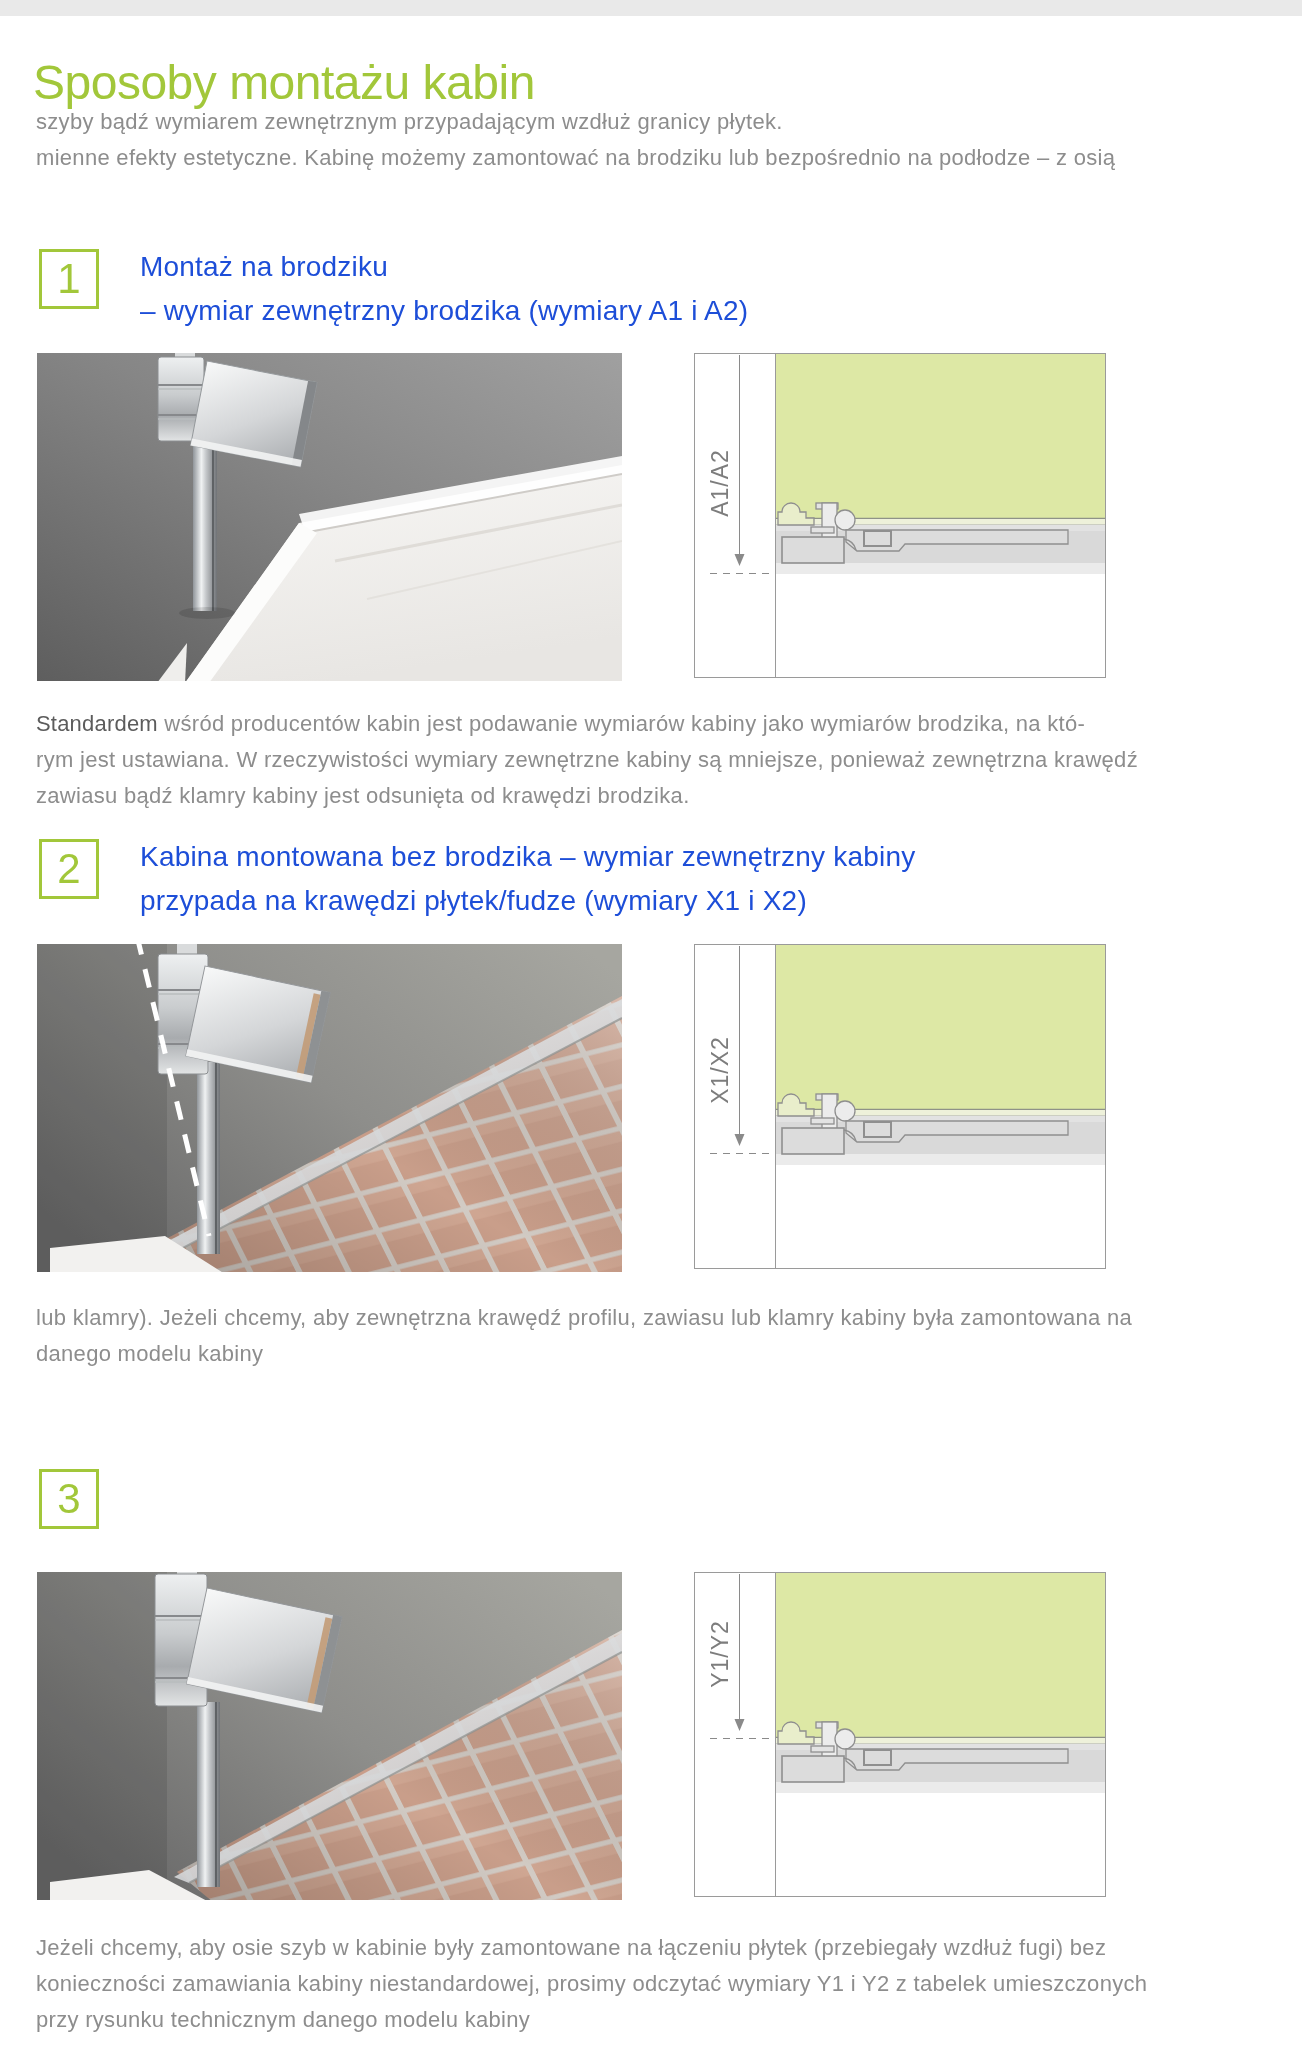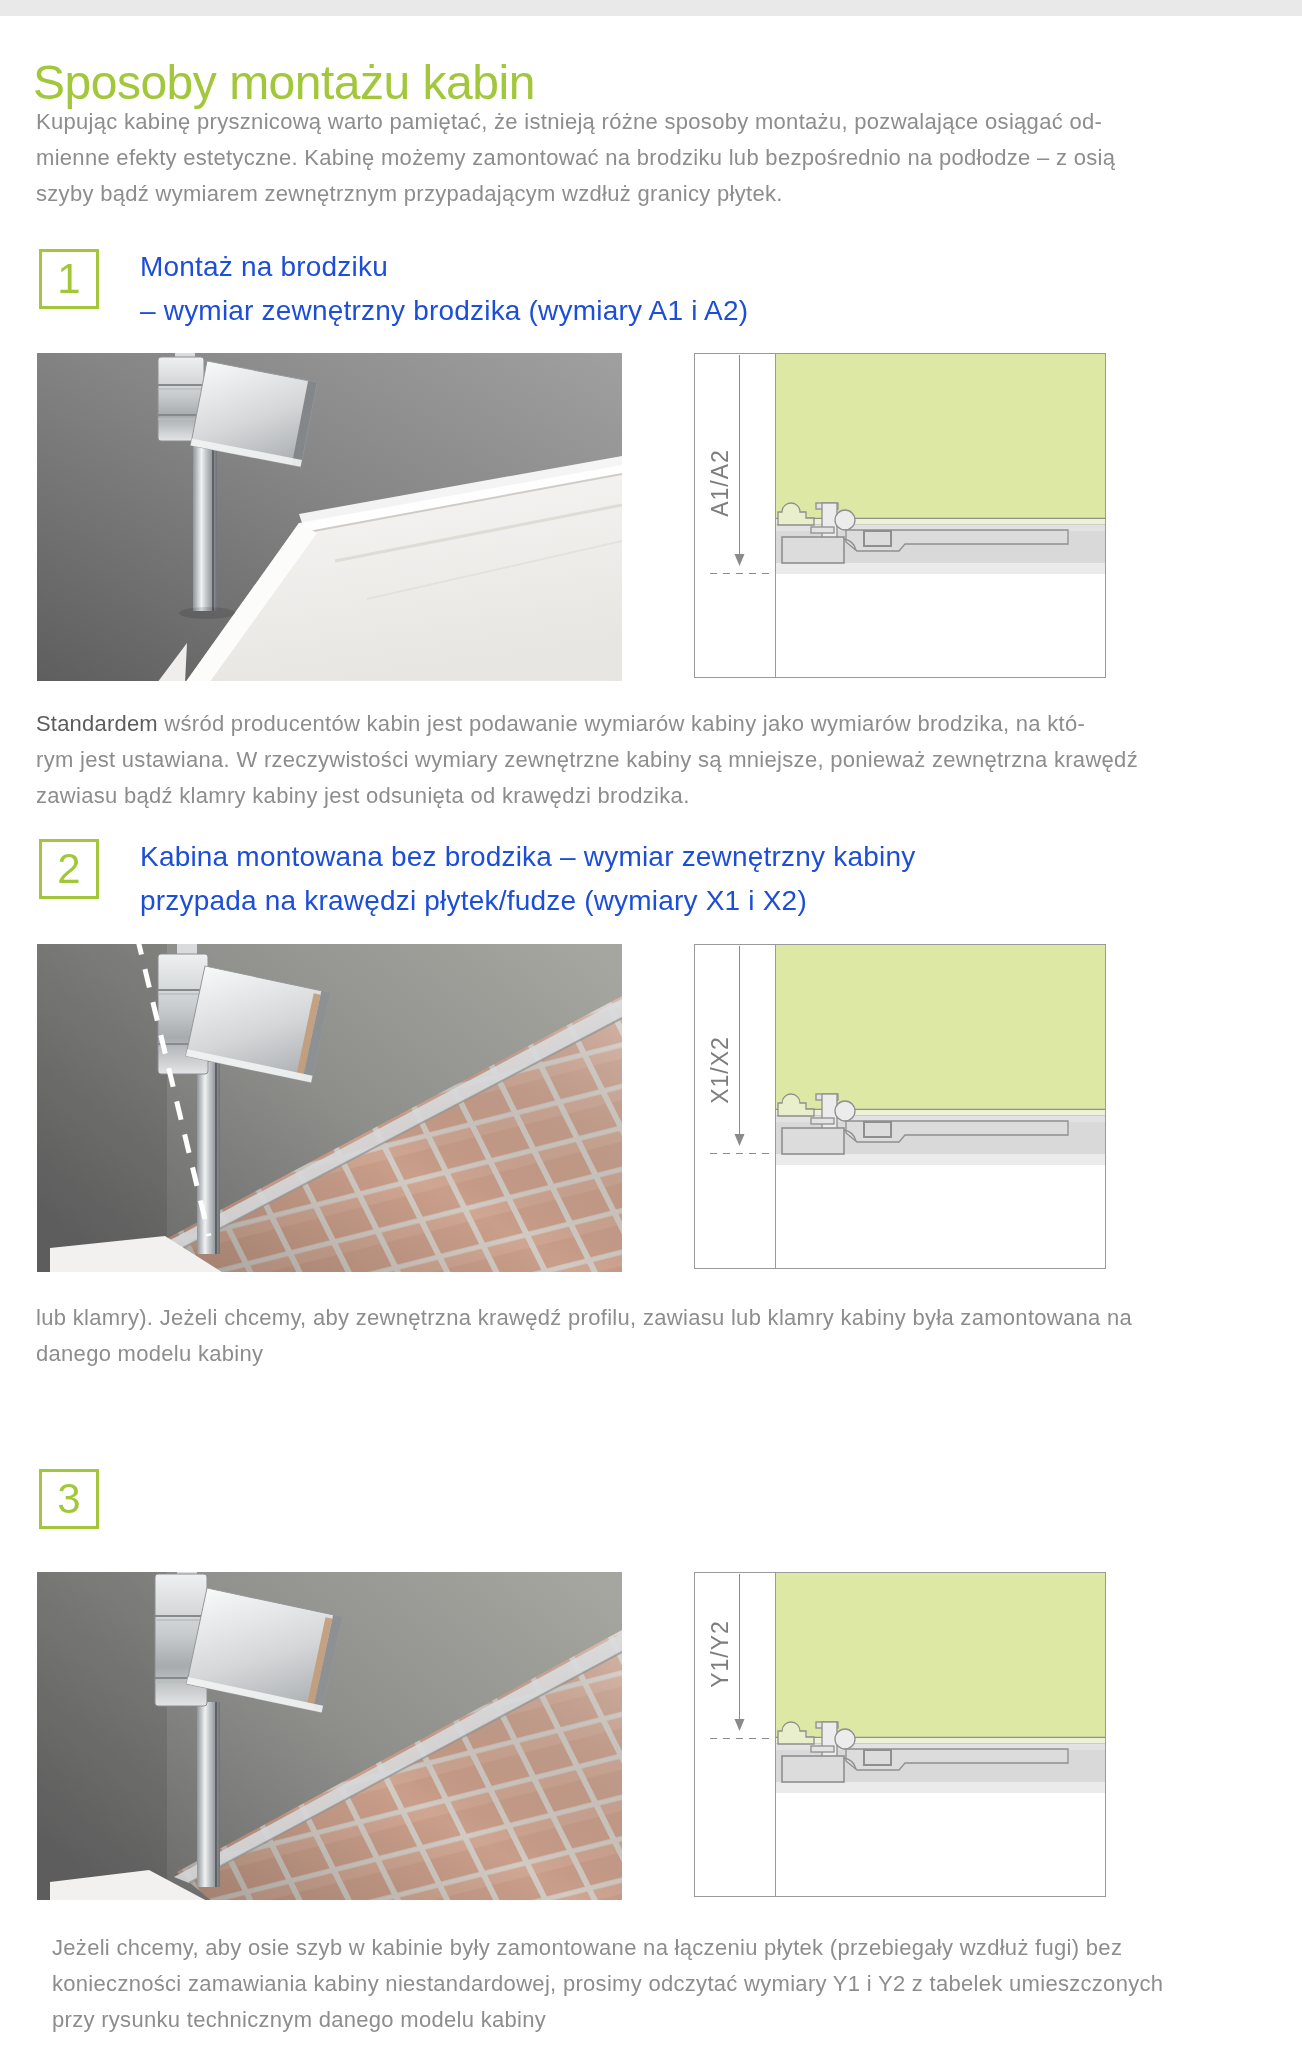--- a/index.html
+++ b/index.html
@@ -17,21 +17,21 @@
     left:33px;top:6px;
     font-size:48px;line-height:58px;font-weight:400;
     color:#a2c73a;letter-spacing:-0.5px;
   }
   .body-text{
     color:#8d8d8d;font-size:22px;line-height:36px;letter-spacing:0.3px;
   }
   .intro{left:36px;top:88px;width:1250px;}
   .para1{left:36px;top:690px;width:1250px;}
   .para2{left:36px;top:1284px;width:1250px;}
-  .para3{left:52px;top:1914px;width:1250px;}
+  .para3{left:36px;top:1914px;width:1250px;}
   .bold-lead{font-weight:normal;color:#5c5c5c;letter-spacing:0.2px;}
   .num-box{
     width:54px;height:54px;
     border:3px solid #a2c73a;
     color:#a2c73a;
     display:flex;align-items:center;justify-content:center;
     font-size:42px;font-weight:400;
   }
   .num-box-1{left:39px;top:233px;}
   .num-box-2{left:39px;top:823px;}
@@ -105,23 +105,22 @@
       <rect x="3" y="3" width="40" height="12" fill="#d4ab97" opacity="0.6"></rect>
     </pattern>
   </defs>
 </svg>
 
 <div class="page">
 
   <h1 class="abs page-title nowrap">Sposoby montażu kabin</h1>
 
   <div class="abs intro body-text">
-    <div class="nowrap">Kupując kabinę prysznicową warto pamiętać, że istnieją różne sposoby montażu, pozwalające osiągać od-</div>
+    <div class="nowrap">szyby bądź wymiarem zewnętrznym przypadającym wzdłuż granicy płytek.</div>
     <div class="nowrap">mienne efekty estetyczne. Kabinę możemy zamontować na brodziku lub bezpośrednio na podłodze – z osią</div>
-    <div class="nowrap">szyby bądź wymiarem zewnętrznym przypadającym wzdłuż granicy płytek.</div>
   </div>
 
   <div class="abs num-box num-box-1">
     <span>1</span>
   </div>
   <div class="abs sec-heading sec-heading-1">
     <div class="nowrap">Montaż na brodziku</div>
     <div class="nowrap">– wymiar zewnętrzny brodzika (wymiary A1 i A2)</div>
   </div>
 

